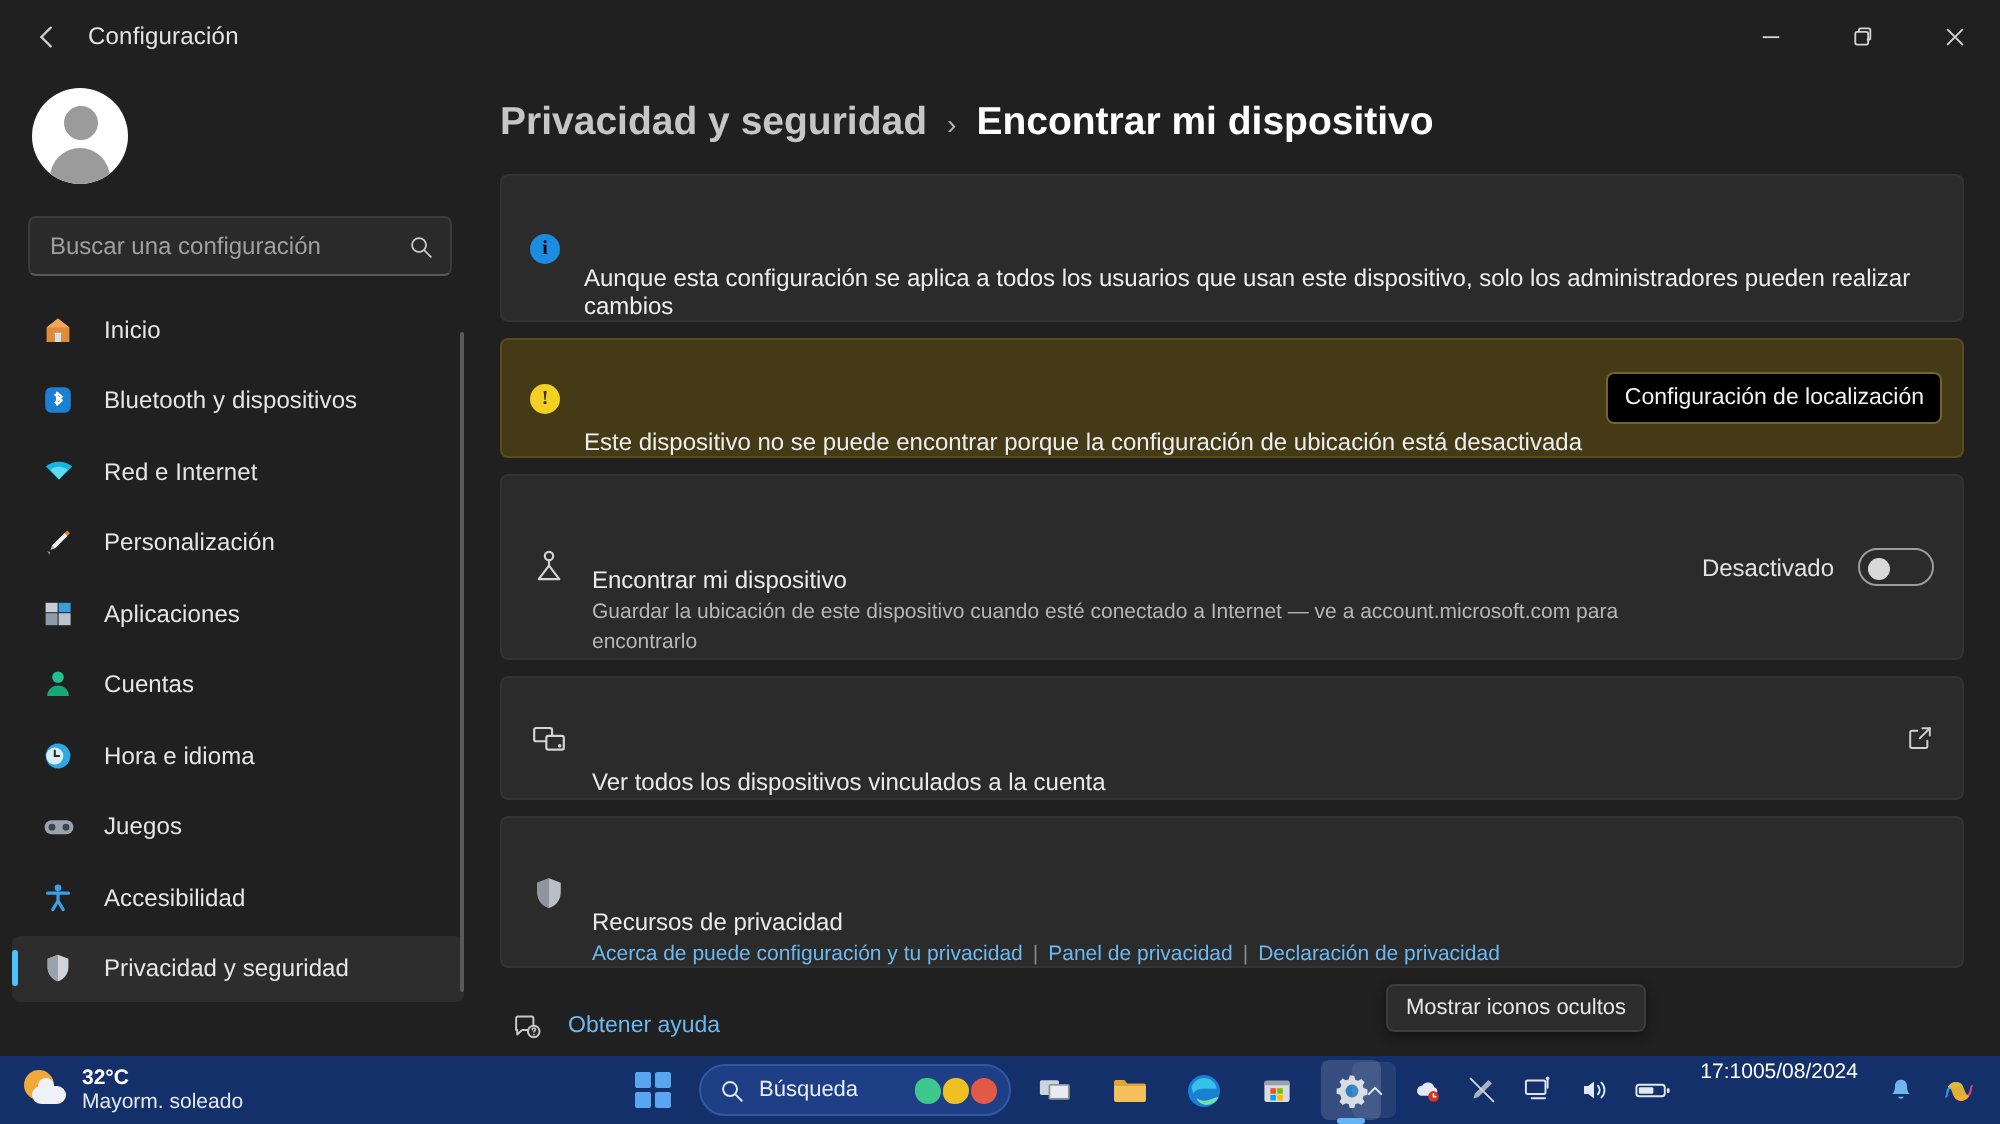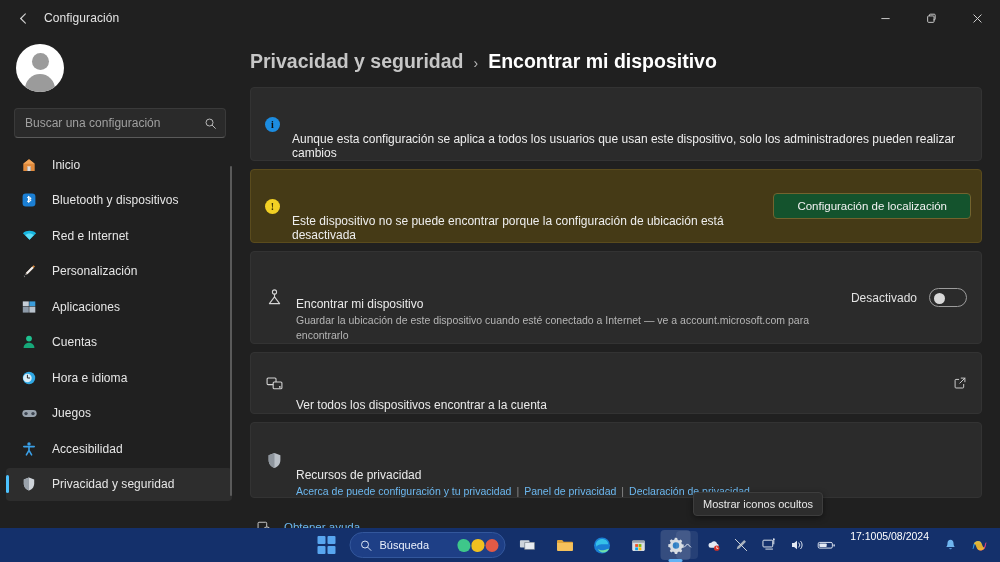--- a/index.html
+++ b/index.html
@@ -177,25 +177,25 @@
   .ico-dot.info { background: #1c8ce0; color: #0c0c0c; }
   .ico-dot.warn { background: #f2d024; color: #3a3105; }
 
   .card-text { flex: 1 1 auto; min-width: 0; margin-top: 44px; }
   .card-title { font-size: 12px; color: #eaeaea; line-height: 16px; }
   .card-sub { font-size: 10.5px; color: #b6b6b6; line-height: 15px; margin-top: 1px; }
   .card-msg { font-size: 12px; color: #eeeeee; }
 
   .btn-amber {
     flex: 0 0 auto;
-    background: #14532d;
+    background: #000000;
     border: 1px solid #73632e;
     border-radius: 4px;
     color: #f2f2f2; font-size: 11.5px;
-    padding: 6px 23px; cursor: pointer;
+    padding: 6px 8px; cursor: pointer;
     font-family: "Liberation Sans", sans-serif;
   }
 
   .toggle-wrap { display: flex; align-items: center; gap: 12px; flex: 0 0 auto; }
   .toggle-label { font-size: 12px; color: #e2e2e2; }
   .toggle {
     width: 38px; height: 19px; border-radius: 10px;
     border: 1px solid #9c9c9c; background: transparent;
     position: relative; cursor: pointer; flex: 0 0 38px;
   }
@@ -543,21 +543,21 @@
 
           <div class="card link-row">
             <span class="card-ico">
               <svg width="19" height="19" viewBox="0 0 20 20" fill="none">
                 <rect x="2.2" y="4.2" width="9.4" height="7" rx="1.1" stroke="#d4d4d4" stroke-width="1.15"></rect>
                 <rect x="8.6" y="8.4" width="9.2" height="7.2" rx="1.1" fill="#2b2b2b" stroke="#d4d4d4" stroke-width="1.15"></rect>
                 <circle cx="15.6" cy="13.6" r="0.95" fill="#d4d4d4"></circle>
               </svg>
             </span>
             <div class="card-text">
-              <div class="card-title">Ver todos los dispositivos encontrar a la cuenta</div>
+              <div class="card-title">Ver todos los dispositivos vinculados a la cuenta</div>
             </div>
             <span class="ext-ico">
               <svg width="14" height="14" viewBox="0 0 16 16" fill="none">
                 <path d="M9.4 2.4H13.6V6.6" stroke="#d0d0d0" stroke-width="1.1" stroke-linecap="round" stroke-linejoin="round"></path>
                 <path d="M13.6 2.4L7.8 8.2" stroke="#d0d0d0" stroke-width="1.1" stroke-linecap="round"></path>
                 <path d="M12.2 9.6v3.1a1 1 0 0 1-1 1H3.4a1 1 0 0 1-1-1V4.9a1 1 0 0 1 1-1h3.1" stroke="#d0d0d0" stroke-width="1.1" stroke-linecap="round" stroke-linejoin="round"></path>
               </svg>
             </span>
           </div>
 
@@ -606,20 +606,30 @@
 
         </div>
       </div>
     </div>
   </div>
 
   <div class="tooltip">Mostrar iconos ocultos</div>
 
   <div class="taskbar">
 
+    <div class="tb-weather">
+      <span class="wx-ico">
+        <span class="wx-sun"></span>
+          <span class="wx-cloud"></span>
+      </span>
+      <span class="wx-txt">
+        <div class="wx-t">32°C</div>
+        <div class="wx-d">Mayorm. soleado</div>
+      </span>
+    </div>
 
     <div class="tb-center">
 
       <div class="tb-start">
         <span class="start-grid">
           <i></i>
             <i></i>
             <i></i>
             <i></i>
         </span>

